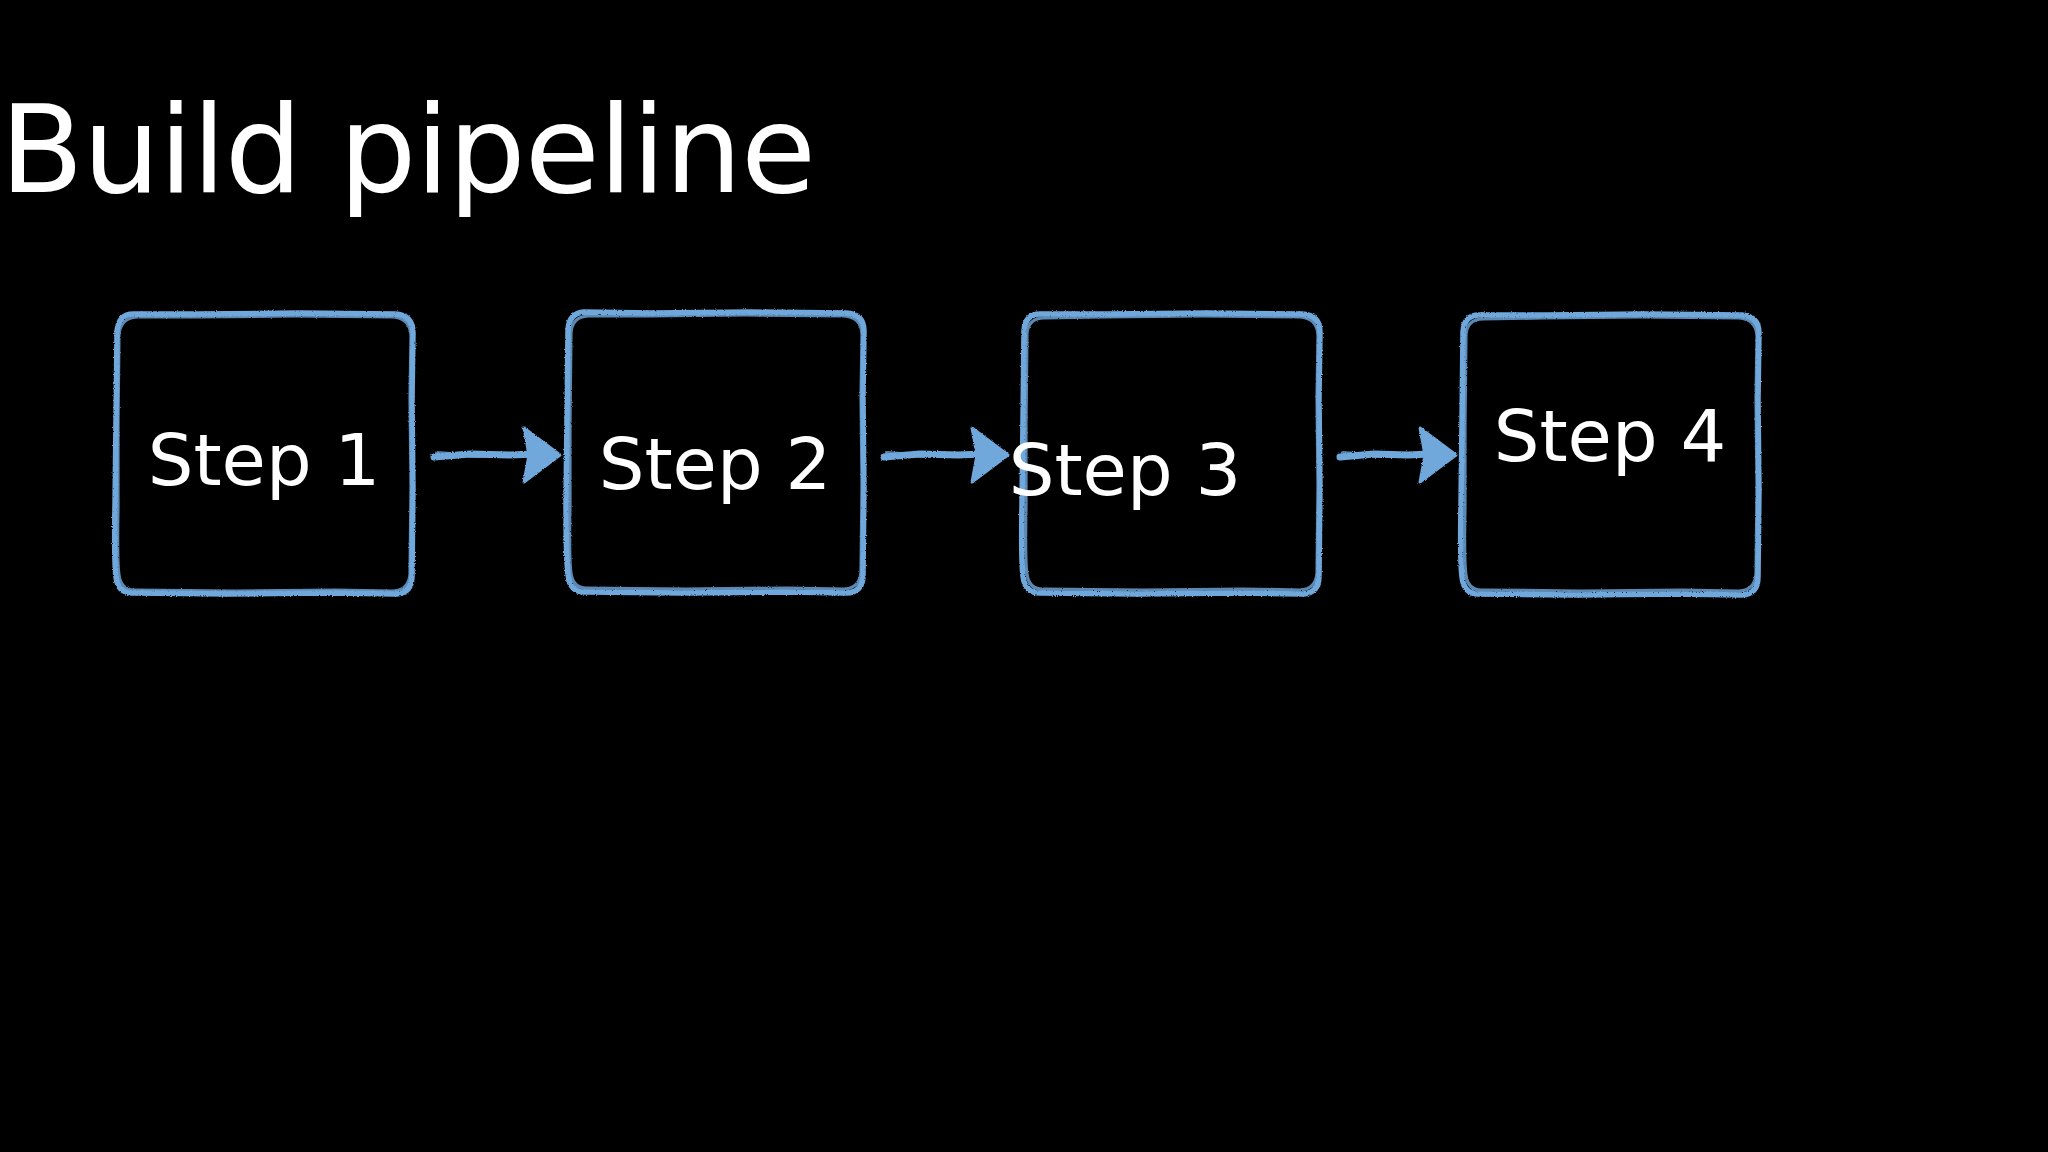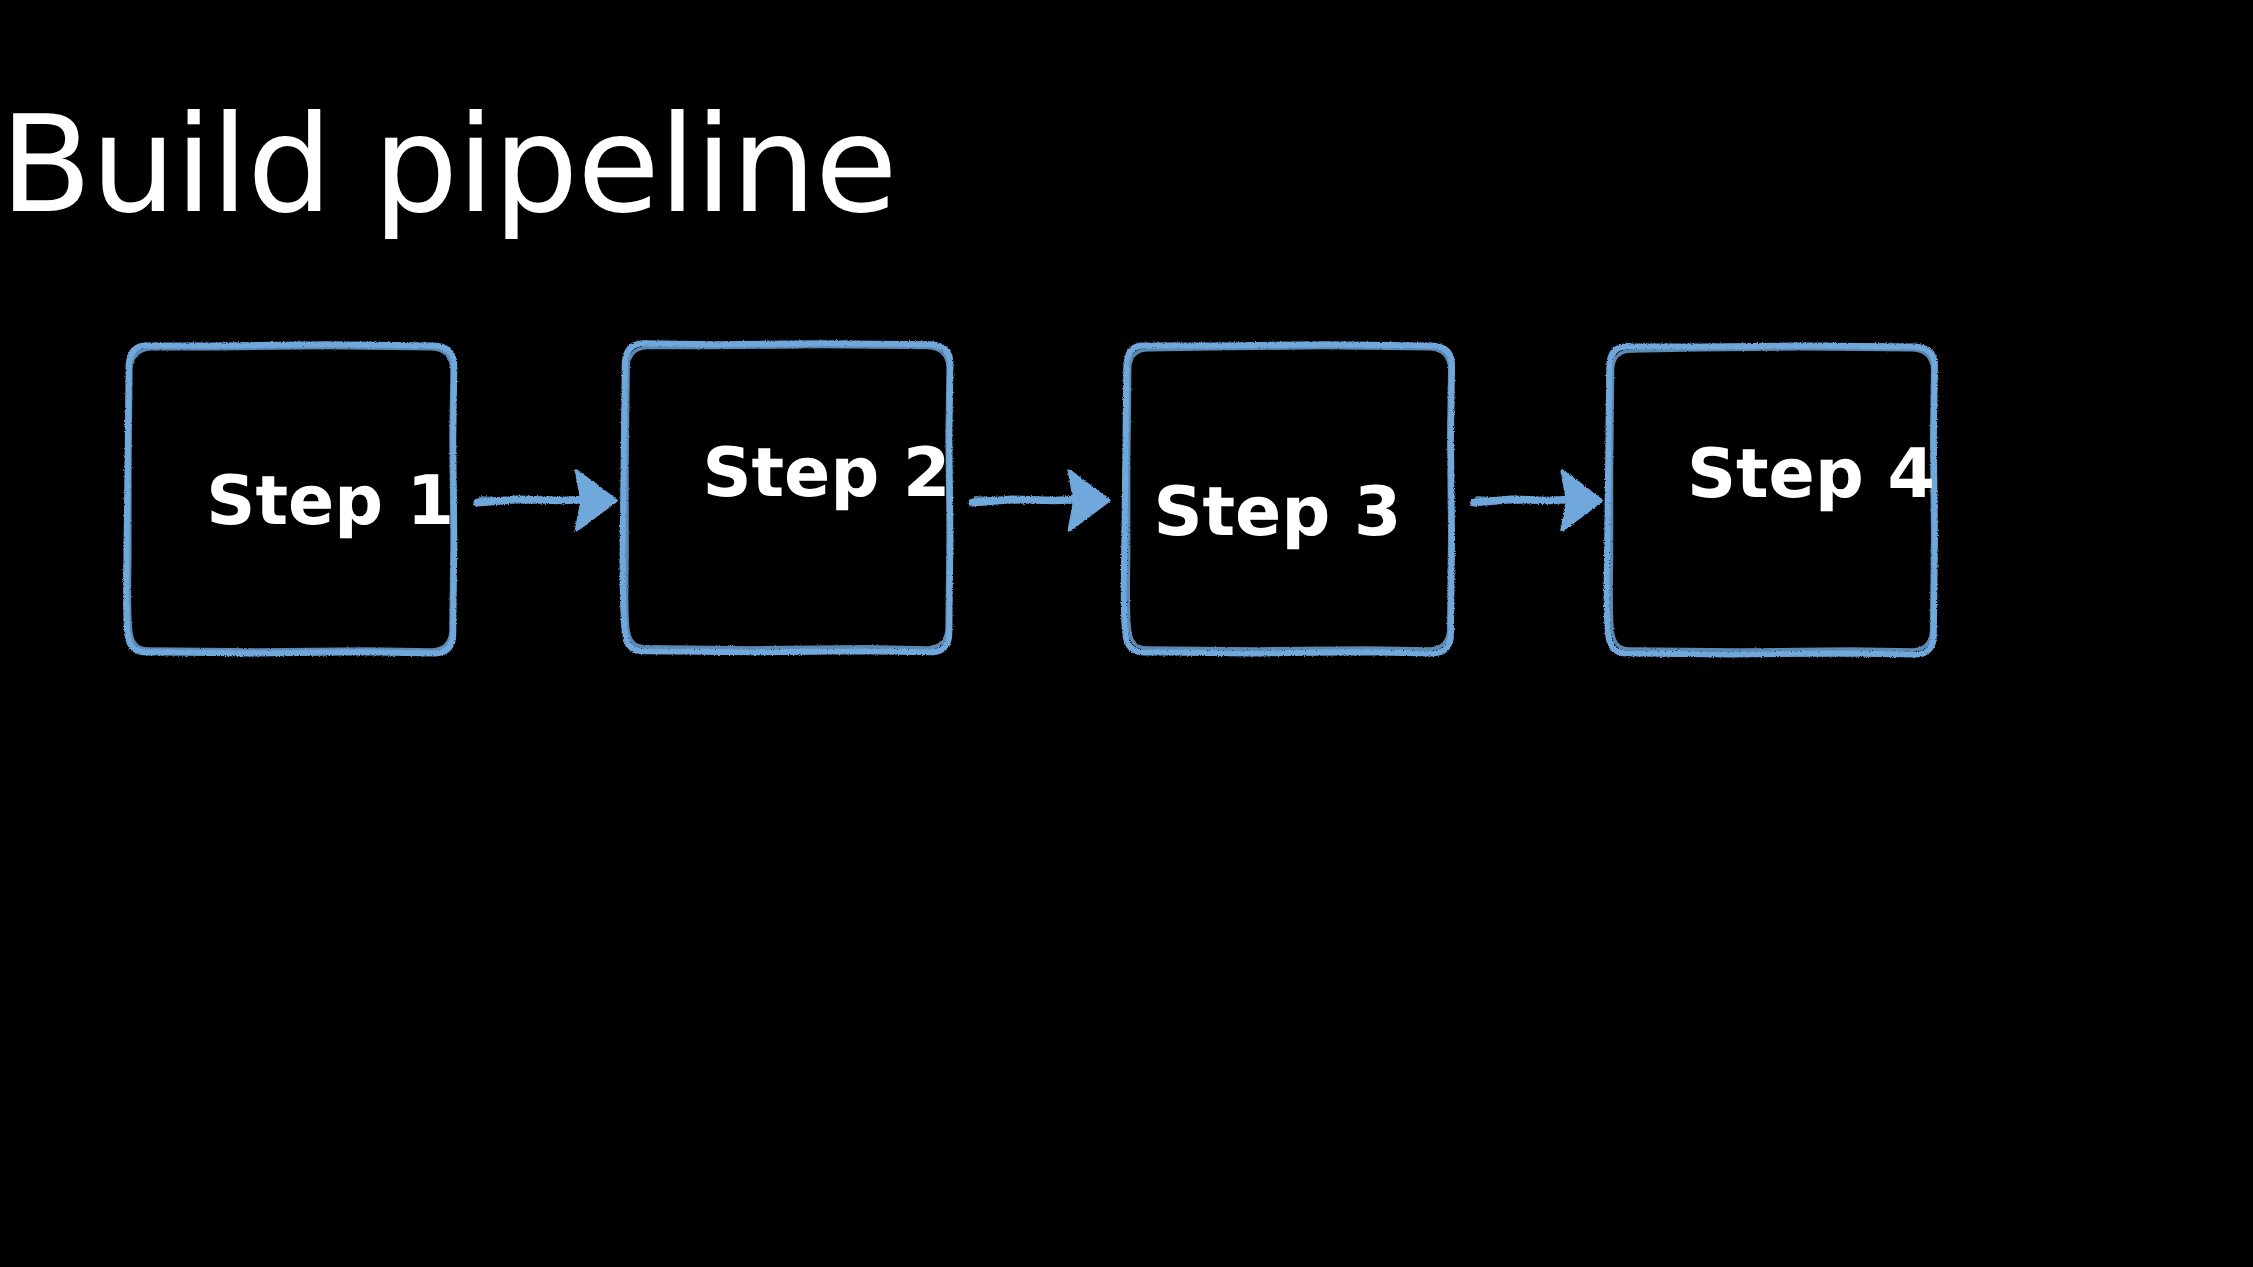--- a/index.html
+++ b/index.html
@@ -46,24 +46,24 @@
     width: 2048px;
     height: 1152px;
     display: block;
   }
 
   
   .node-label {
     position: absolute;
     color: #ffffff;
     font-family: "DejaVu Sans", "Liberation Sans", sans-serif;
-    font-weight: 700;
-    font-size: 62px;
+    font-weight: 400;
+    font-size: 72px;
     line-height: 1;
-    text-align: right;
+    text-align: center;
     white-space: nowrap;
     -webkit-font-smoothing: antialiased;
     pointer-events: none;
   }
   .node-hit {
     position: absolute;
     background: transparent;
   }
 </style>
 </head>
@@ -143,21 +143,21 @@
         <path d="M 1340 457 L 1374 454 L 1408 455 L 1430 454" fill="none" stroke="#6fa8dc" stroke-width="7" stroke-linecap="round"></path>
         <path d="M 1343 453 L 1380 456 L 1414 454 L 1428 456" fill="none" stroke="#6fa8dc" stroke-width="4" stroke-linecap="round" opacity="0.75"></path>
         <path d="M 1420 428 L 1456 455 L 1420 482 L 1425 455 Z" fill="#6fa8dc" stroke="#6fa8dc" stroke-width="3" stroke-linejoin="round"></path>
       </g>
     </g>
 
   </svg>
 
   <div class="node-label" style="left:115px; top:424px; width:298px;">Step 1</div>
 
-  <div class="node-label" style="left:566px; top:399px; width:298px;">Step 2</div>
+  <div class="node-label" style="left:566px; top:428px; width:298px;">Step 2</div>
 
   <div class="node-label" style="left:976px; top:424px; width:298px;margin-top:10px;">Step 3</div>
 
   <div class="node-label" style="left:1461px; top:400px; width:298px;">Step 4</div>
 
   <div class="node-hit" style="left:115px; top:312px; width:298px; height:283px;"></div>
   <div class="node-hit" style="left:566px; top:312px; width:298px; height:283px;"></div>
   <div class="node-hit" style="left:1022px; top:312px; width:298px; height:283px;"></div>
   <div class="node-hit" style="left:1461px; top:312px; width:298px; height:283px;"></div>
 

